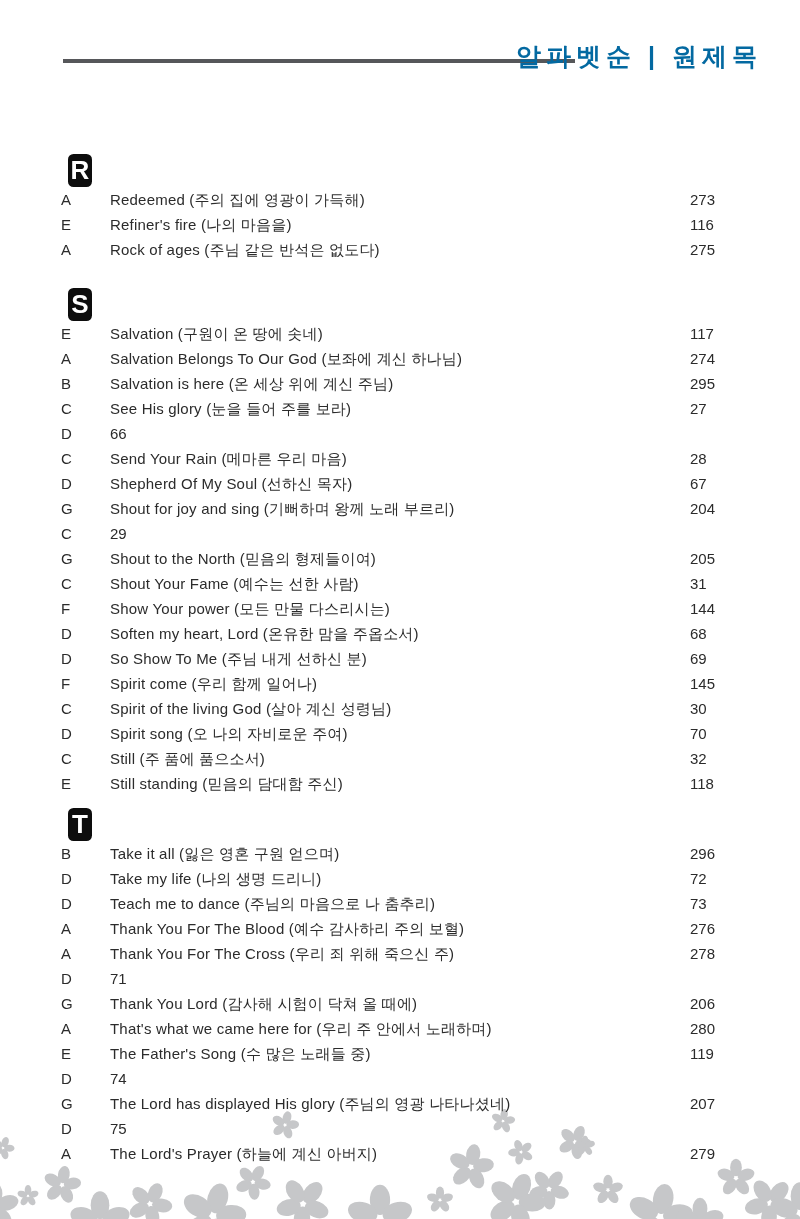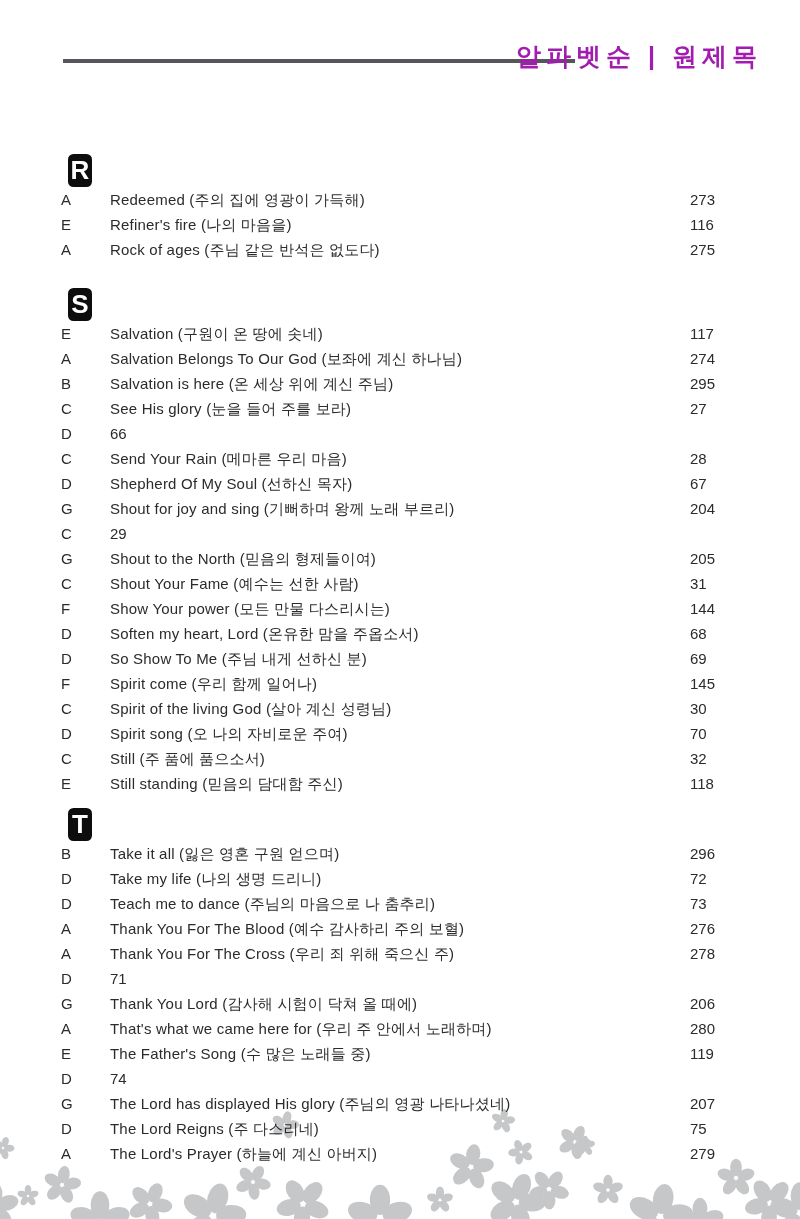--- a/index.html
+++ b/index.html
@@ -4,21 +4,21 @@
 <style>
   html,body{margin:0;padding:0;background:#fff;}
   .page{
     position:relative;width:800px;height:1219px;background:#ffffff;
     overflow:hidden;font-family:"Liberation Sans", sans-serif;
   }
   
   .hdr-rule{position:absolute;left:63px;top:59px;width:512px;height:4px;background:#56575a;}
   .hdr-title{
     position:absolute;top:40px;right:38px;font-size:25px;font-weight:700;
-    letter-spacing:5px;color:#a21caf;white-space:nowrap;
+    letter-spacing:5px;color:#0369a1;white-space:nowrap;
   }
   
   .index{position:absolute;left:61px;top:154px;width:689px;z-index:2;}
   .section{display:block;}
   .section:nth-child(2){margin-top:26px;}
   .section:nth-child(3){margin-top:12px;}
   .badge{
     width:24px;height:33px;margin-left:7px;margin-bottom:0;
     background:#0d0d0d;border-radius:5.5px;color:#ffffff;
     font-size:26px;font-weight:700;line-height:33px;text-align:center;
@@ -242,21 +242,20 @@
           <div class="key">D</div>
           <div class="pnum">74</div>
         </div>
         <div class="row">
           <div class="key">G</div>
           <div class="song">The Lord has displayed His glory (주님의 영광 나타나셨네)</div>
           <div class="pnum">207</div>
         </div>
         <div class="row">
           <div class="key">D</div>
-          <div class="song">The Lord Reigns (주 다스리네)</div>
           <div class="pnum">75</div>
         </div>
         <div class="row">
           <div class="key">A</div>
           <div class="song">The Lord's Prayer (하늘에 계신 아버지)</div>
           <div class="pnum">279</div>
         </div>
       </section>
     </div>
 

